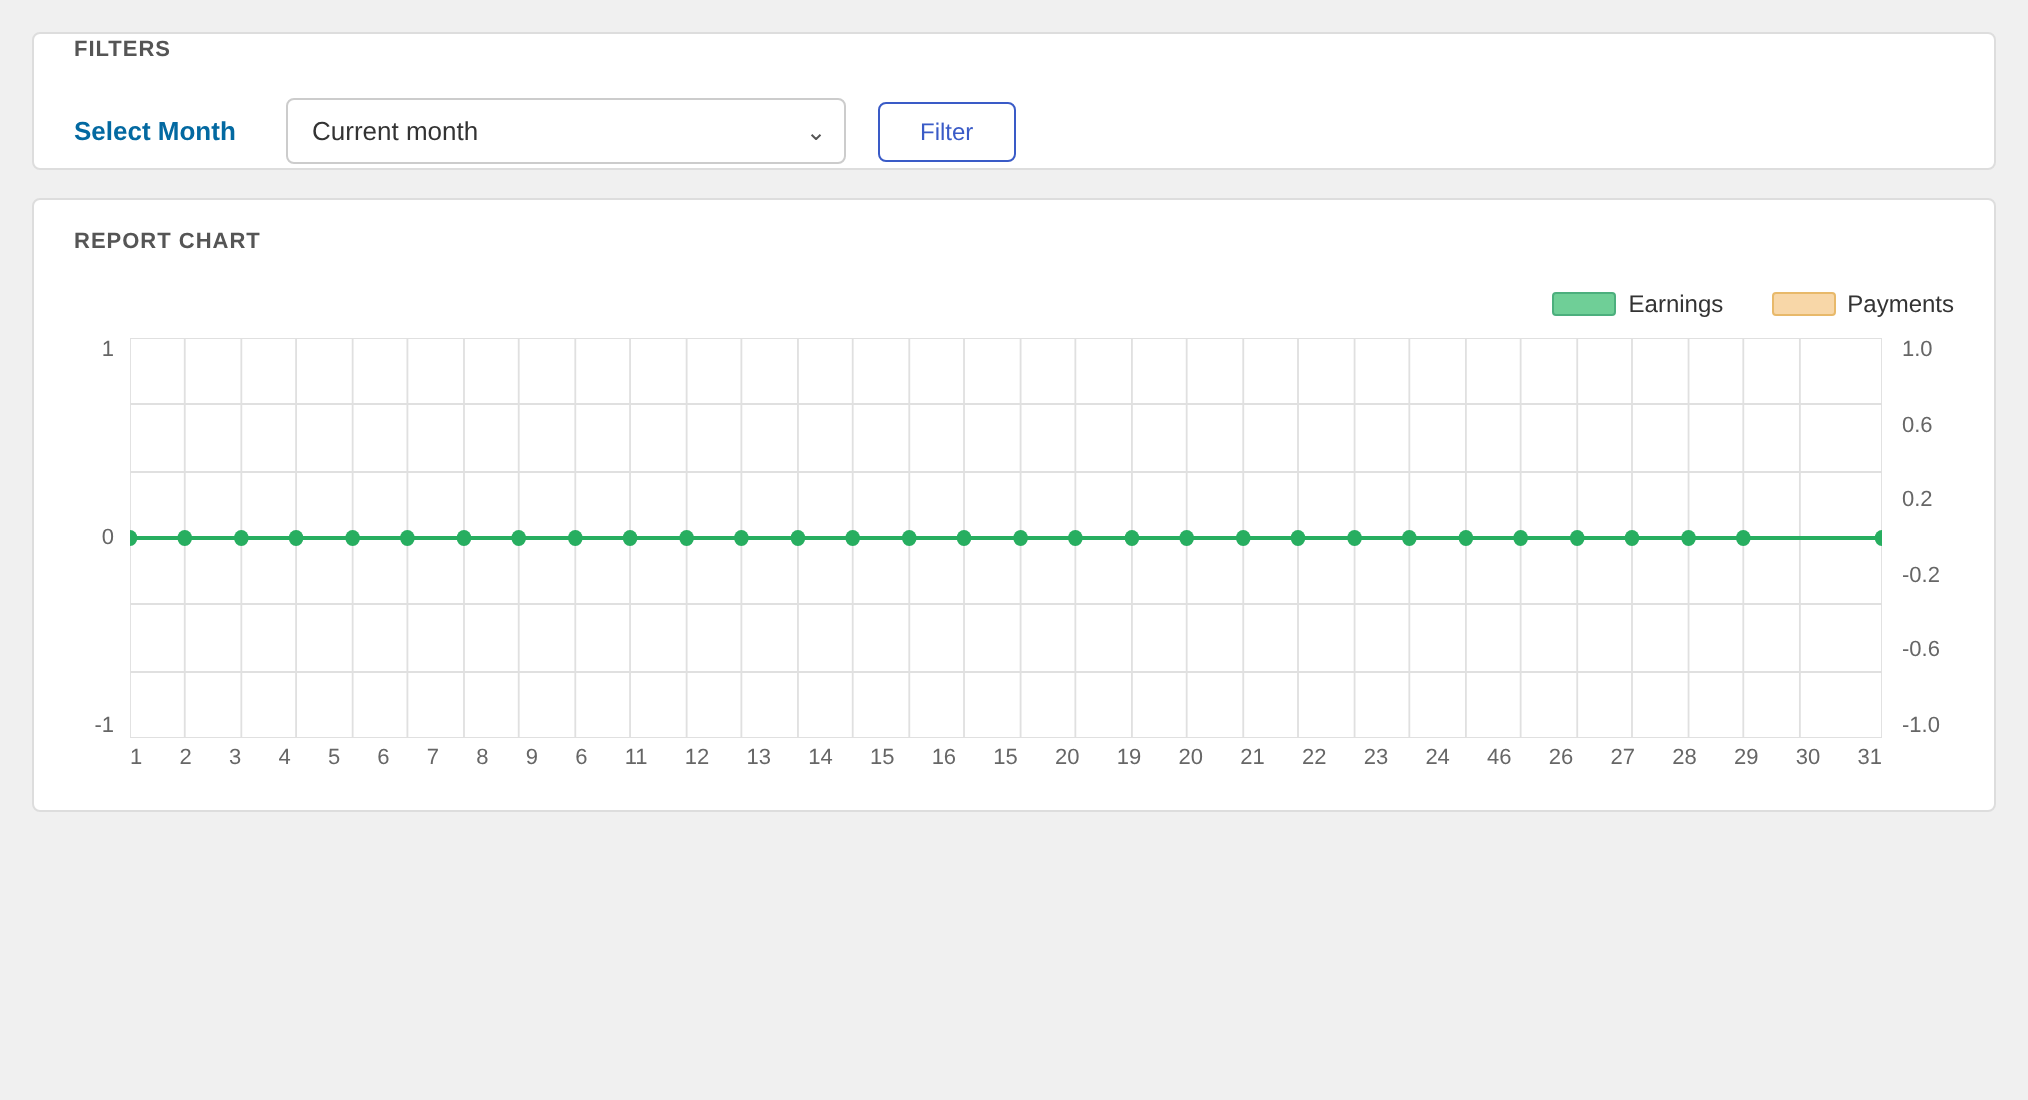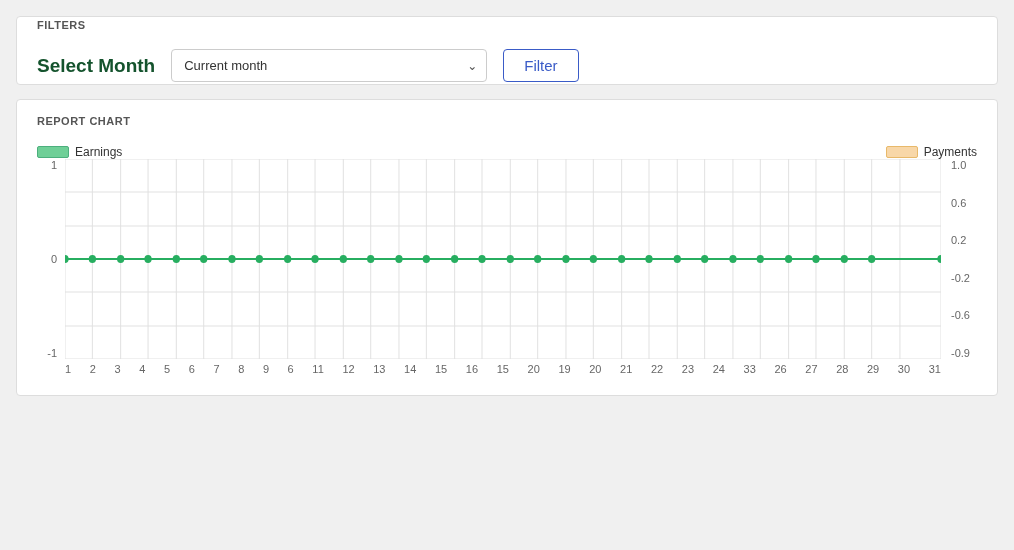--- a/index.html
+++ b/index.html
@@ -23,28 +23,28 @@
       letter-spacing: 0.5px;
       color: #555;
       margin-bottom: 18px;
     }
     .filter-row {
       display: flex;
       align-items: center;
       gap: 16px;
     }
     .filter-label {
-      font-size: 19px;
+      font-size: 13px;
       font-weight: 600;
-      color: #14532d;
+      color: #0369a1;
       min-width: 90px;
     }
     .select-wrapper {
       position: relative;
-      width: 316px;
+      width: 280px;
     }
     .month-select {
       width: 100%;
       padding: 8px 36px 8px 12px;
       border: 1px solid #ccc;
       border-radius: 4px;
       font-size: 13px;
       color: #333;
       appearance: none;
       background: #fff;
@@ -58,35 +58,36 @@
       pointer-events: none;
       color: #555;
       font-size: 12px;
     }
     .filter-btn {
       padding: 7px 20px;
       border: 1px solid #3a5bc7;
       border-radius: 4px;
       background: #fff;
       color: #3a5bc7;
-      font-size: 15px;
+      font-size: 12px;
       cursor: pointer;
     }
 
     
     .chart-panel {
       background: #fff;
       border: 1px solid #ddd;
       border-radius: 4px;
       padding: 15px 20px 20px 20px;
     }
     .legend {
       display: flex;
-      justify-content: space-between;
+      justify-content: flex-end;
       gap: 24px;
+      margin-bottom: 10px;
     }
     .legend-item {
       display: flex;
       align-items: center;
       gap: 6px;
       font-size: 12px;
       color: #333;
     }
     .legend-swatch {
       width: 32px;
@@ -253,21 +254,21 @@
       <circle cx="884" cy="100" r="4" fill="#27ae60"></circle>
       <circle cx="960" cy="100" r="4" fill="#27ae60"></circle>
     </svg>
 
     <div class="y-axis-labels-right" style="right:0; top:0; height:200px;">
       <span>1.0</span>
       <span>0.6</span>
       <span>0.2</span>
       <span>-0.2</span>
       <span>-0.6</span>
-      <span>-0.9</span>
+      <span>-1.0</span>
     </div>
   </div>
 
   <div class="x-axis-labels">
     <span>1</span>
     <span>2</span>
     <span>3</span>
     <span>4</span>
     <span>5</span>
     <span>6</span>
@@ -282,21 +283,21 @@
     <span>15</span>
     <span>16</span>
     <span>15</span>
     <span>20</span>
     <span>19</span>
     <span>20</span>
     <span>21</span>
     <span>22</span>
     <span>23</span>
     <span>24</span>
-    <span>33</span>
+    <span>46</span>
     <span>26</span>
     <span>27</span>
     <span>28</span>
     <span>29</span>
     <span>30</span>
     <span>31</span>
   </div>
 </div>
 
 </body></html>

